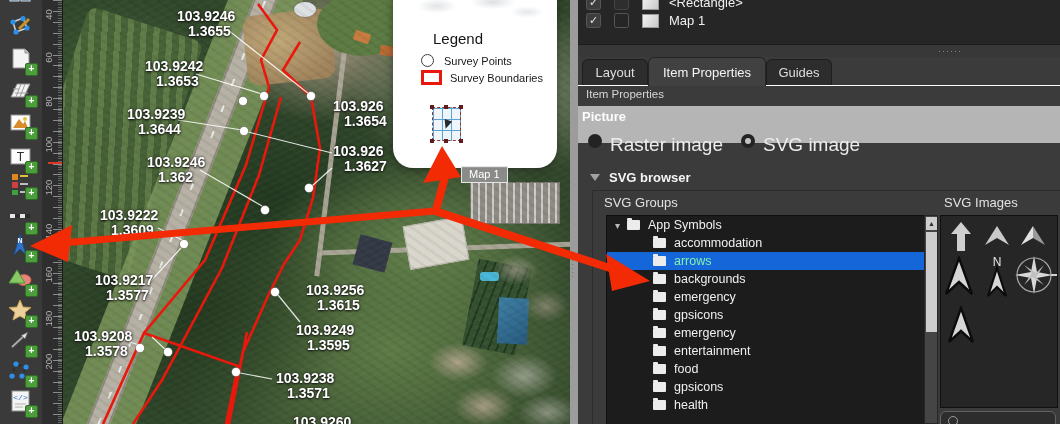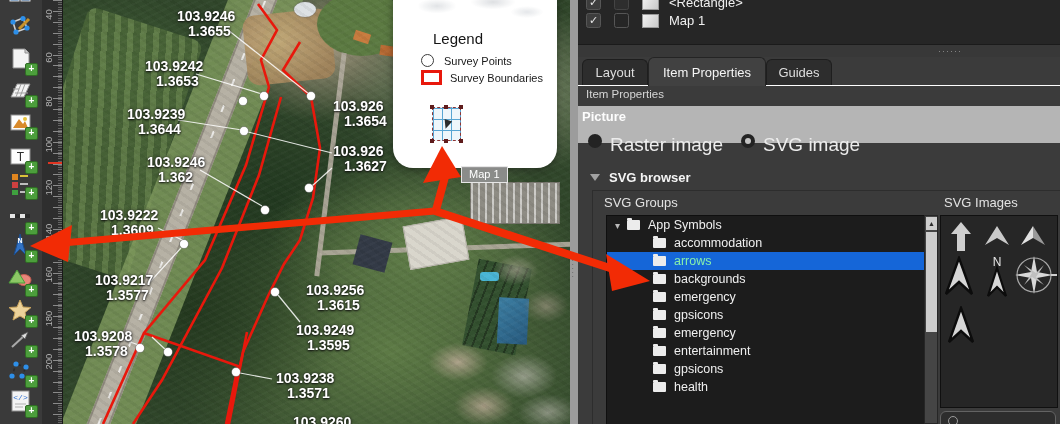--- a/index.html
+++ b/index.html
@@ -456,20 +456,24 @@
       <div class="trow child">
           <span class="folder"></span>
           <span>emergency</span>
         </div>
       <div class="trow child">
           <span class="folder"></span>
           <span>entertainment</span>
         </div>
       <div class="trow child">
           <span class="folder"></span>
+          <span>food</span>
+        </div>
+      <div class="trow child">
+          <span class="folder"></span>
           <span>gpsicons</span>
         </div>
       <div class="trow child">
           <span class="folder"></span>
           <span>health</span>
         </div>
     </div>
 
     <div class="abs tree-scroll">
       <span class="ts-btn">▲</span>

